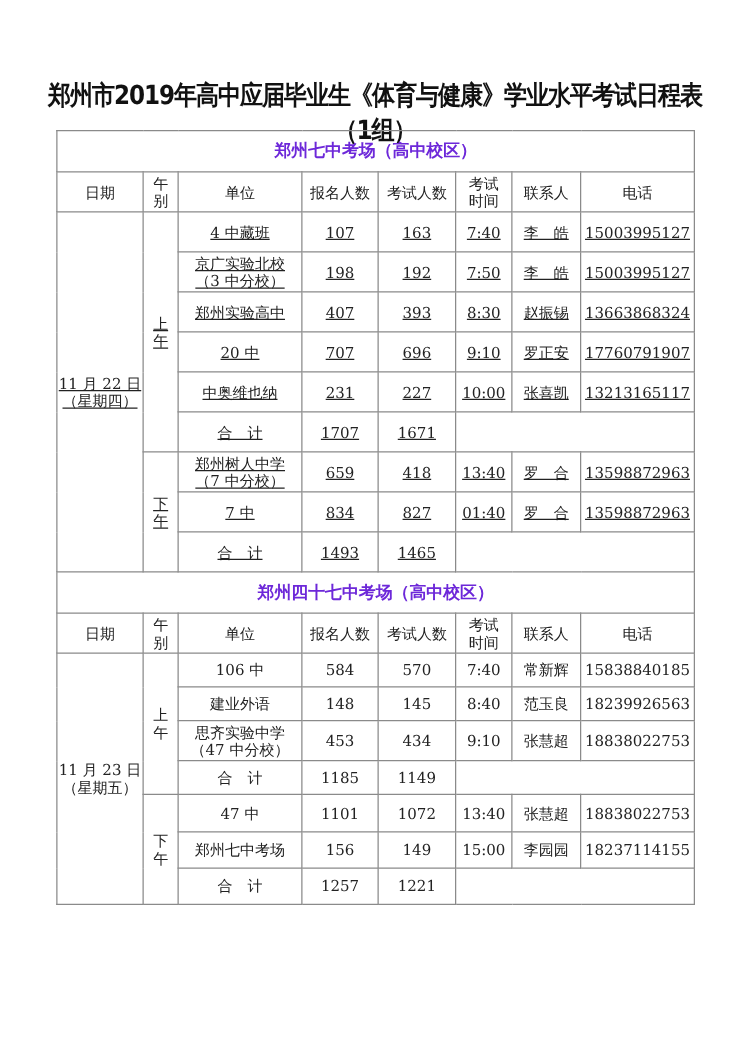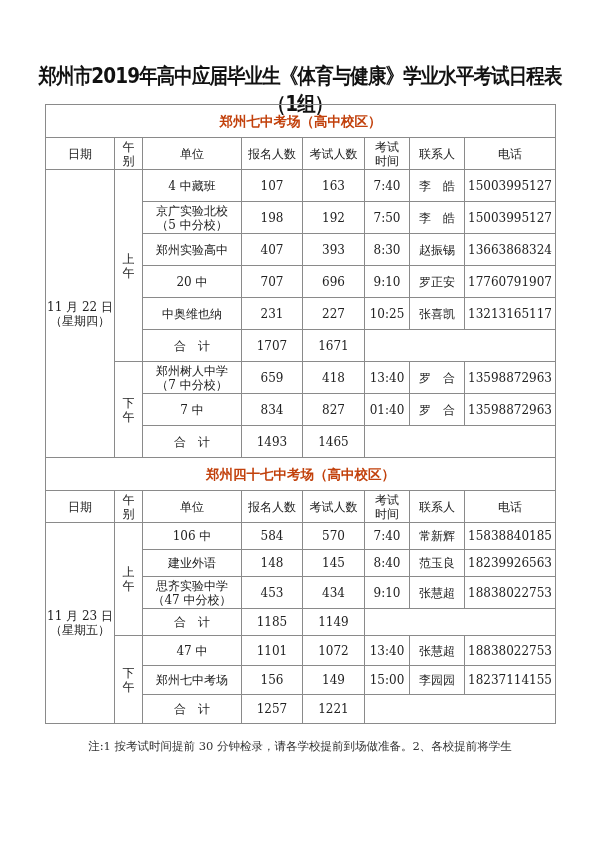--- a/index.html
+++ b/index.html
@@ -5,23 +5,23 @@
   html, body { margin: 0; padding: 0; background: #ffffff; }
   body { width: 600px; height: 848px; position: relative; overflow: hidden;
          font-family: "DejaVu Serif", "Liberation Serif", serif; color: #222; }
   .title { position: absolute; top: 62px; left: 0; width: 600px; text-align: center;
            font-family: "DejaVu Sans", "Liberation Sans", sans-serif; font-weight: bold;
            font-size: 21px; letter-spacing: -1px; color: #111; transform: scaleX(0.88); }
   table.sched { position: absolute; left: 45px; top: 104px; width: 510px;
                 border-collapse: collapse; table-layout: fixed; font-size: 12px; }
   table.sched td { border: 1px solid #8a8a8a; text-align: center; vertical-align: middle;
                    padding: 0; line-height: 14px; }
-  .venue { font-weight: bold; font-size: 13.5px; height: 32px; color: #c2410c; }
+  .venue { font-weight: bold; font-size: 13.5px; height: 32px; color: #6d28d9; }
   .hdr td { height: 31px; }
-  .r31 td, td.r31 { height: 31px; }
+  .r31 td, td.r31 { height: 31px; text-decoration: underline; }
   .two { line-height: 14px; }
   .vert { line-height: 17px; }
   .note { position: absolute; top: 738px; left: 40px; width: 520px; text-align: center;
           font-size: 11.5px; line-height: 16px; color: #333; }
   .note span { display: block; }
 </style>
 </head>
 <body>
 
 <div class="title">郑州市2019年高中应届毕业生《体育与健康》学业水平考试日程表（1组）</div>
@@ -57,21 +57,21 @@
     <td rowspan="9" class="two"><span>11 月 22 日</span><br><span>（星期四）</span></td>
     <td rowspan="6" class="vert"><span>上</span><br><span>午</span></td>
     <td>4 中藏班</td>
     <td>107</td>
     <td>163</td>
     <td>7:40</td>
     <td>李　皓</td>
     <td>15003995127</td>
   </tr>
   <tr class="r31">
-    <td class="two"><span>京广实验北校</span><br><span>（5 中分校）</span></td>
+    <td class="two"><span>京广实验北校</span><br><span>（3 中分校）</span></td>
     <td>198</td>
     <td>192</td>
     <td>7:50</td>
     <td>李　皓</td>
     <td>15003995127</td>
   </tr>
   <tr class="r31">
     <td>郑州实验高中</td>
     <td>407</td>
     <td>393</td>
@@ -84,21 +84,21 @@
     <td>707</td>
     <td>696</td>
     <td>9:10</td>
     <td>罗正安</td>
     <td>17760791907</td>
   </tr>
   <tr class="r31">
     <td>中奥维也纳</td>
     <td>231</td>
     <td>227</td>
-    <td>10:25</td>
+    <td>10:00</td>
     <td>张喜凯</td>
     <td>13213165117</td>
   </tr>
   <tr class="r31">
     <td>合　计</td>
     <td>1707</td>
     <td>1671</td>
     <td colspan="3"></td>
   </tr>
 
@@ -193,14 +193,13 @@
   <tr style="height:29px">
     <td>合　计</td>
     <td>1257</td>
     <td>1221</td>
     <td colspan="3"></td>
   </tr>
 </tbody>
   </table>
 
 <div class="note">
-  <span>注:1 按考试时间提前 30 分钟检录，请各学校提前到场做准备。2、各校提前将学生</span>
 </div>
 
 </body></html>

